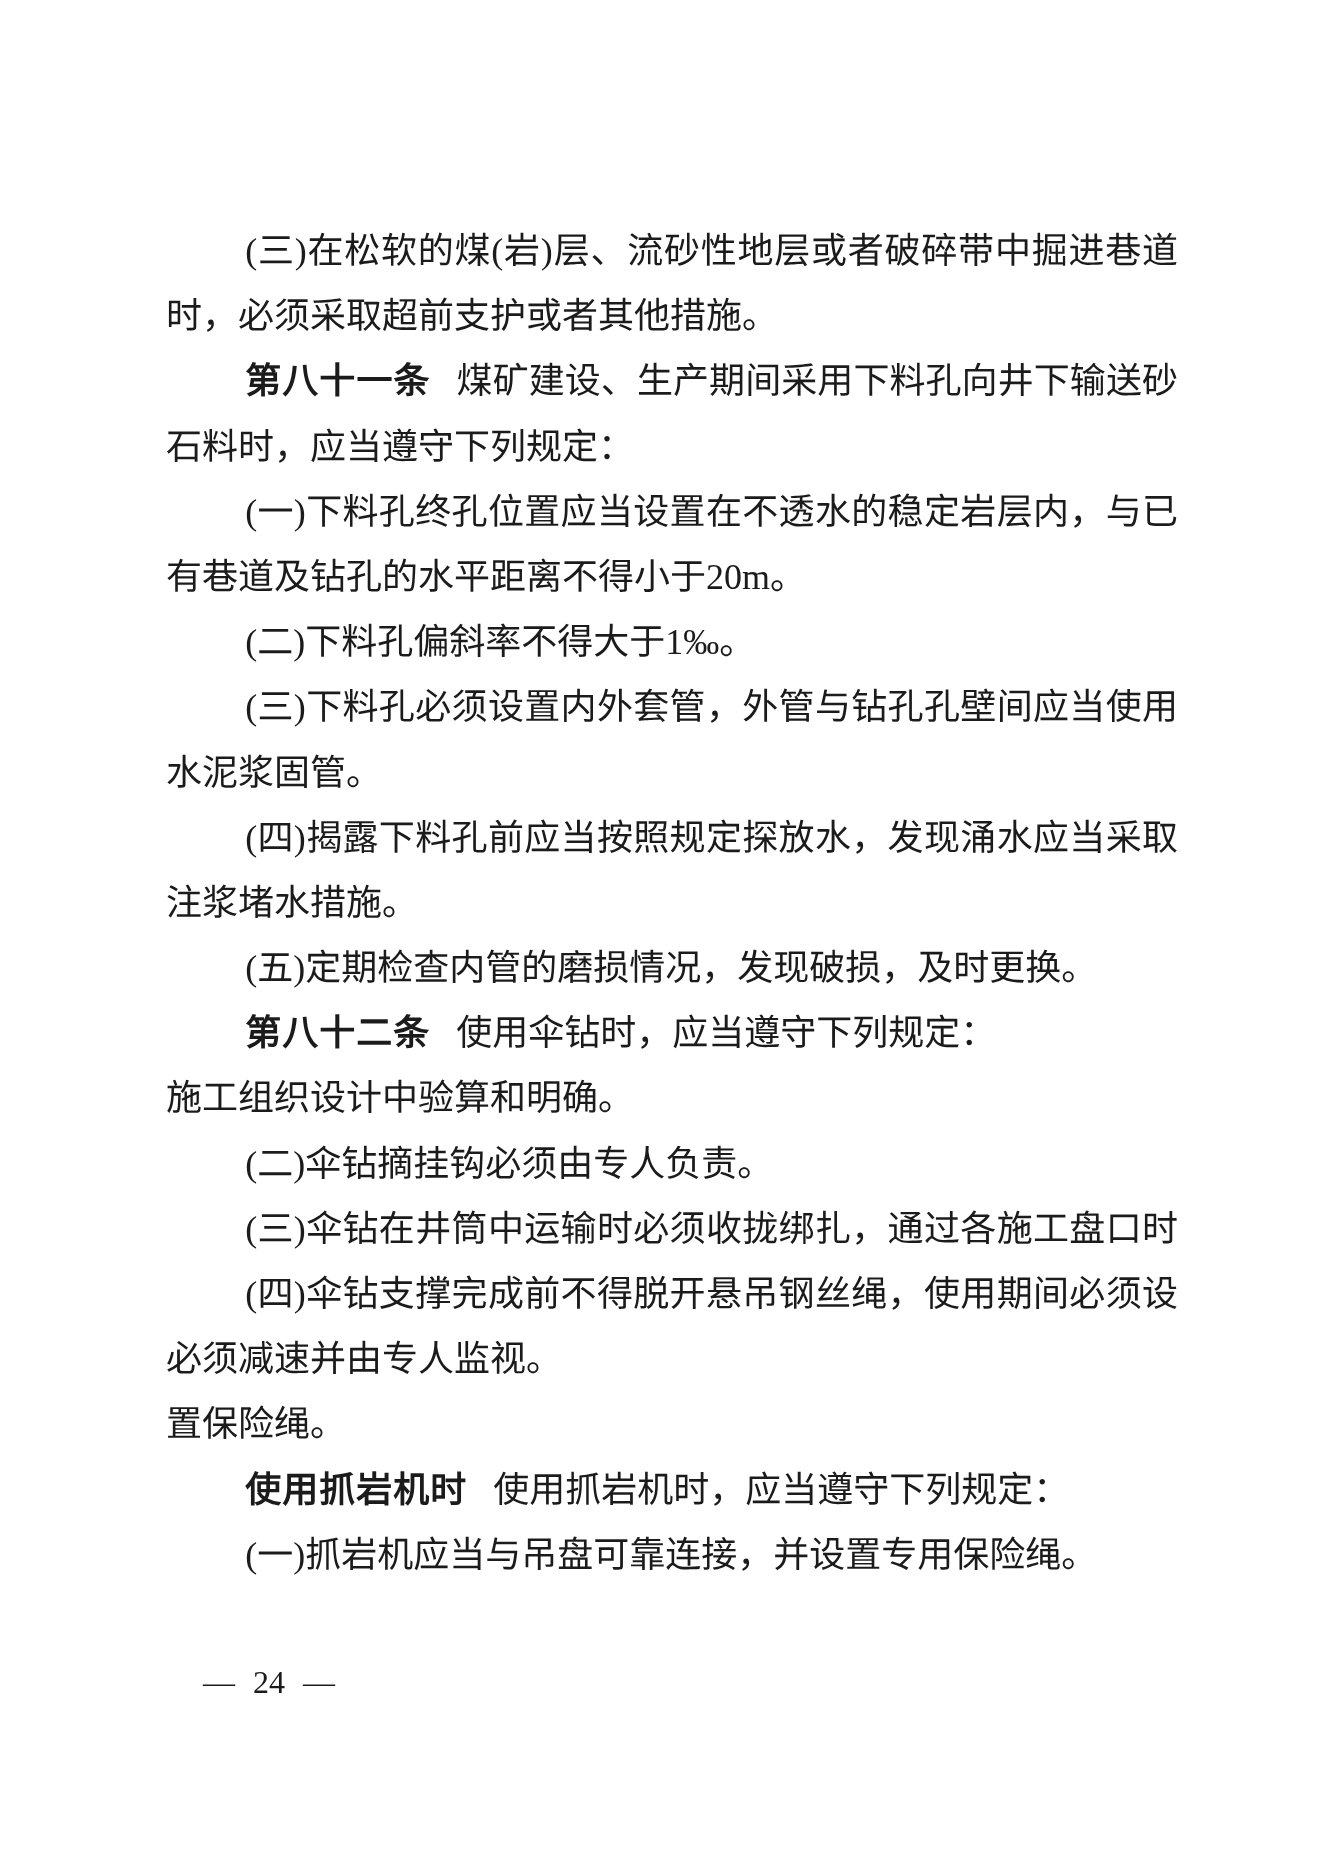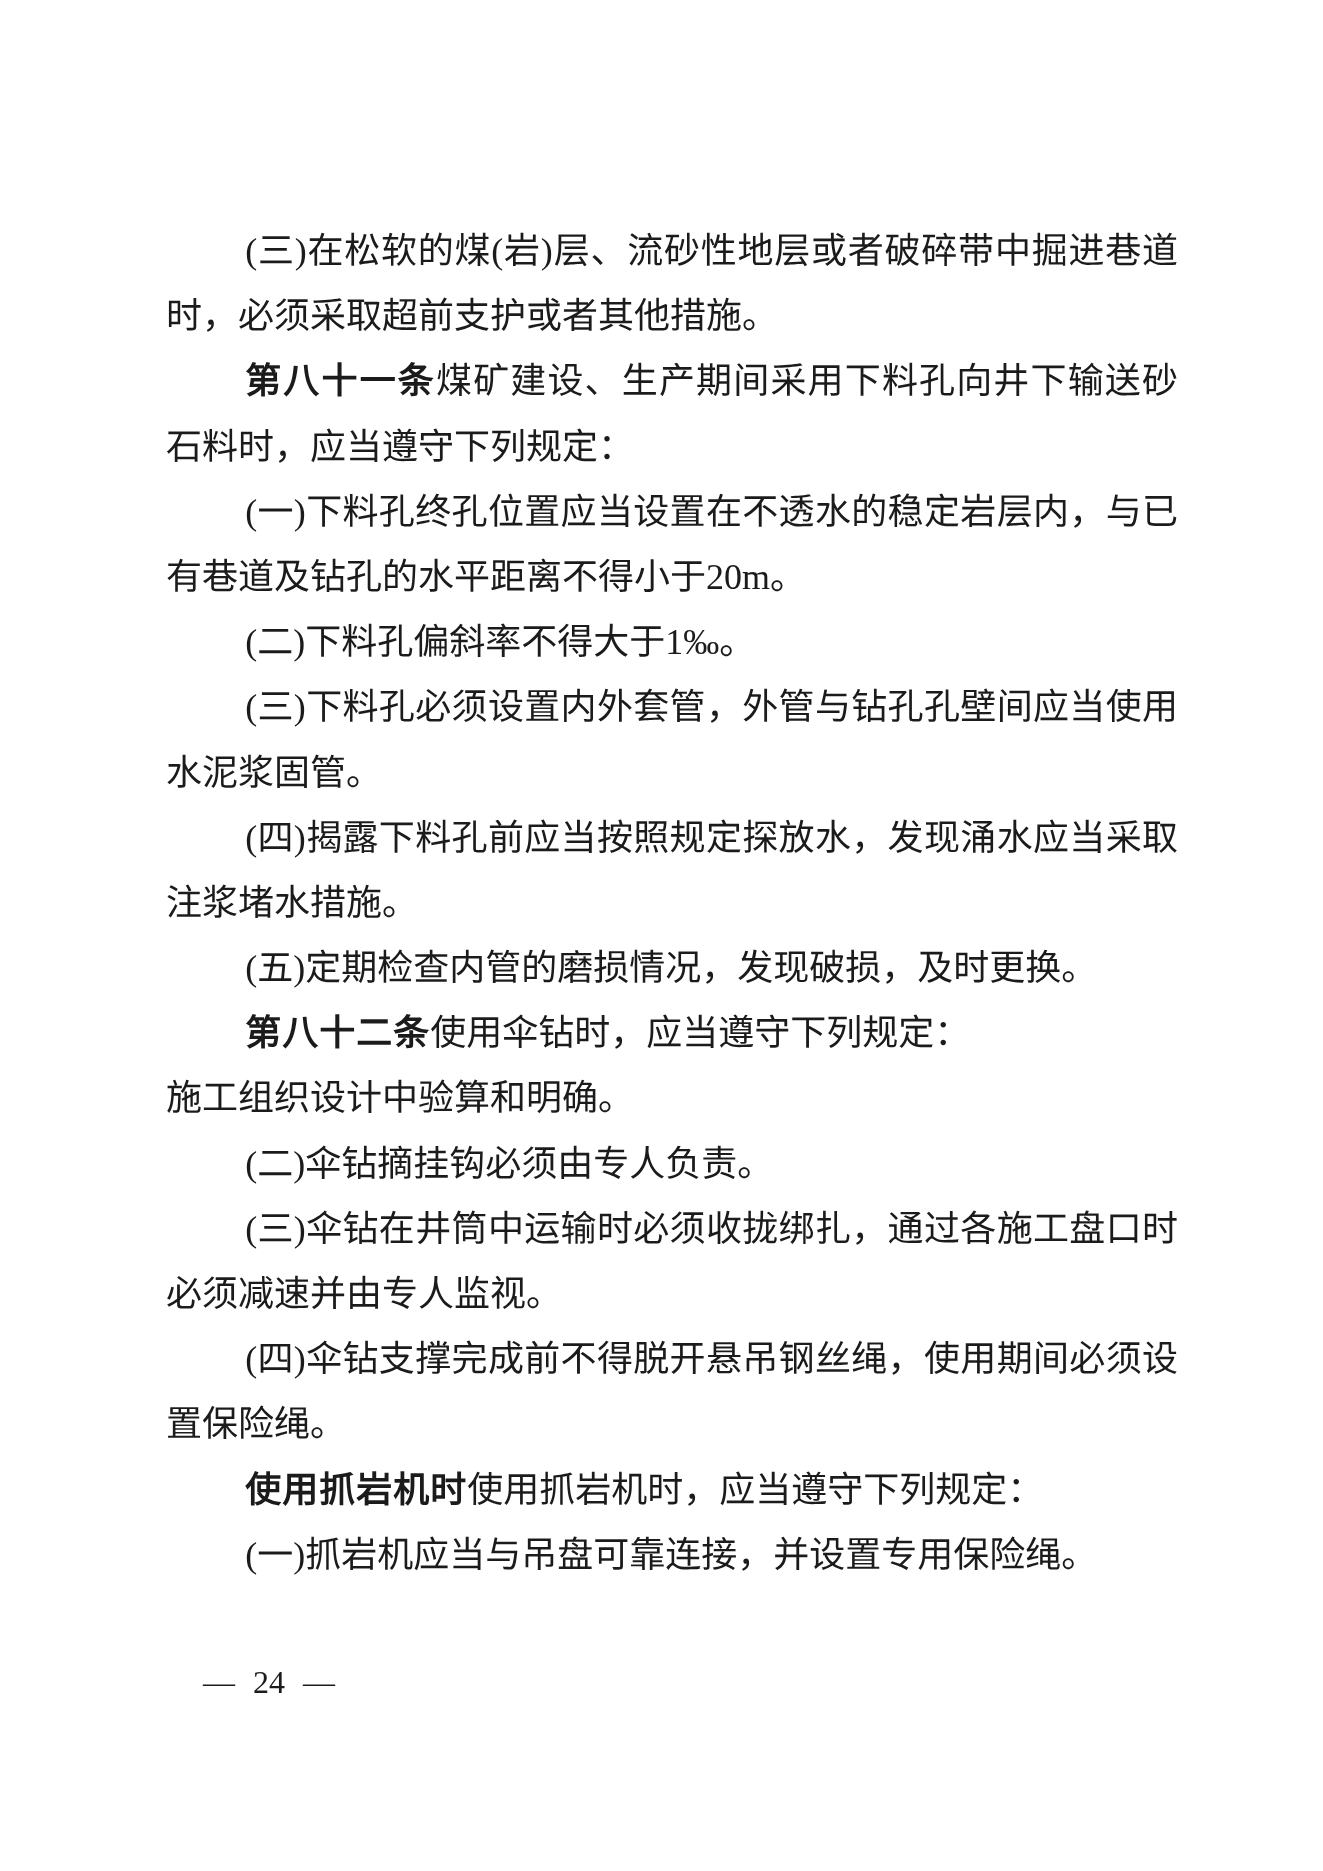--- a/index.html
+++ b/index.html
@@ -33,20 +33,21 @@
   .line.justify {
     white-space: normal;
     text-align: justify;
     text-align-last: justify;
     text-justify: inter-character;
   }
   .line .head {
     font-family: Liberation Mono, monospace;
     font-weight: 700;
     letter-spacing: 1px;
+    margin-right: 26px;
   }
   .page-footer {
     position: absolute;
     left: 203px;
     top: 1663px;
     display: flex;
     align-items: center;
     gap: 18px;
     font-size: 32px;
     line-height: 38px;
@@ -68,22 +69,22 @@
       <div class="line indent"><span>(二)下料孔偏斜率不得大于1‰。</span></div>
       <div class="line indent justify"><span>(三)下料孔必须设置内外套管，外管与钻孔孔壁间应当使用</span></div>
       <div class="line"><span>水泥浆固管。</span></div>
       <div class="line indent justify"><span>(四)揭露下料孔前应当按照规定探放水，发现涌水应当采取</span></div>
       <div class="line"><span>注浆堵水措施。</span></div>
       <div class="line indent"><span>(五)定期检查内管的磨损情况，发现破损，及时更换。</span></div>
       <div class="line indent"><span class="head">第八十二条</span><span>使用伞钻时，应当遵守下列规定：</span></div>
       <div class="line"><span>施工组织设计中验算和明确。</span></div>
       <div class="line indent"><span>(二)伞钻摘挂钩必须由专人负责。</span></div>
       <div class="line indent justify"><span>(三)伞钻在井筒中运输时必须收拢绑扎，通过各施工盘口时</span></div>
+      <div class="line indent justify"><span>(四)伞钻支撑完成前不得脱开悬吊钢丝绳，使用期间必须设</span></div>
       <div class="line"><span>必须减速并由专人监视。</span></div>
-      <div class="line indent justify"><span>(四)伞钻支撑完成前不得脱开悬吊钢丝绳，使用期间必须设</span></div>
       <div class="line"><span>置保险绳。</span></div>
       <div class="line indent"><span class="head">使用抓岩机时</span><span>使用抓岩机时，应当遵守下列规定：</span></div>
       <div class="line indent"><span>(一)抓岩机应当与吊盘可靠连接，并设置专用保险绳。</span></div>
     </main>
 
   <footer class="page-footer">
     <span>—</span>
     <span>24</span>
     <span>—</span>
   </footer>

